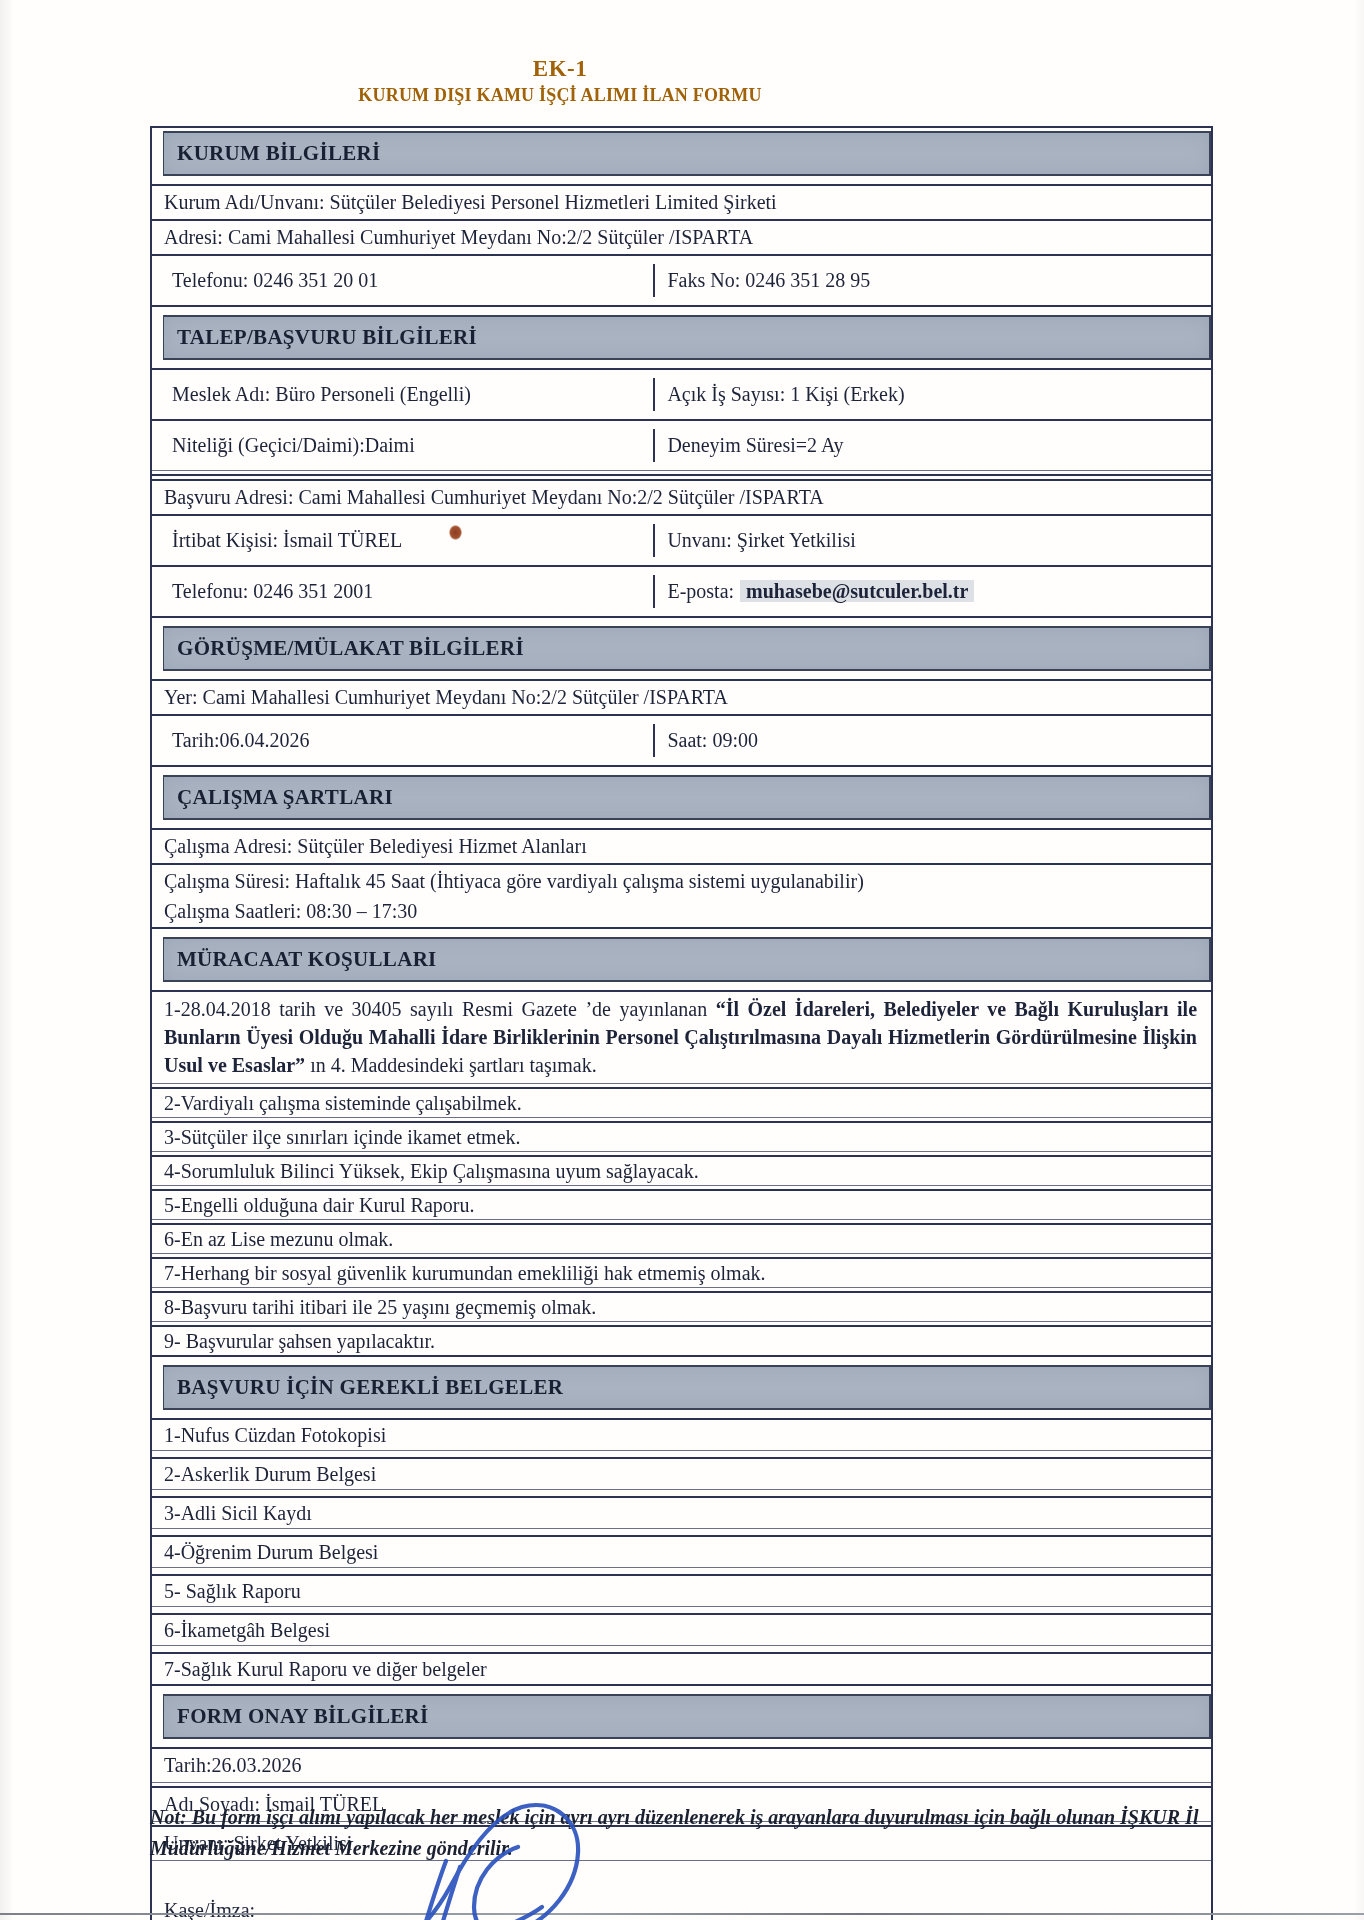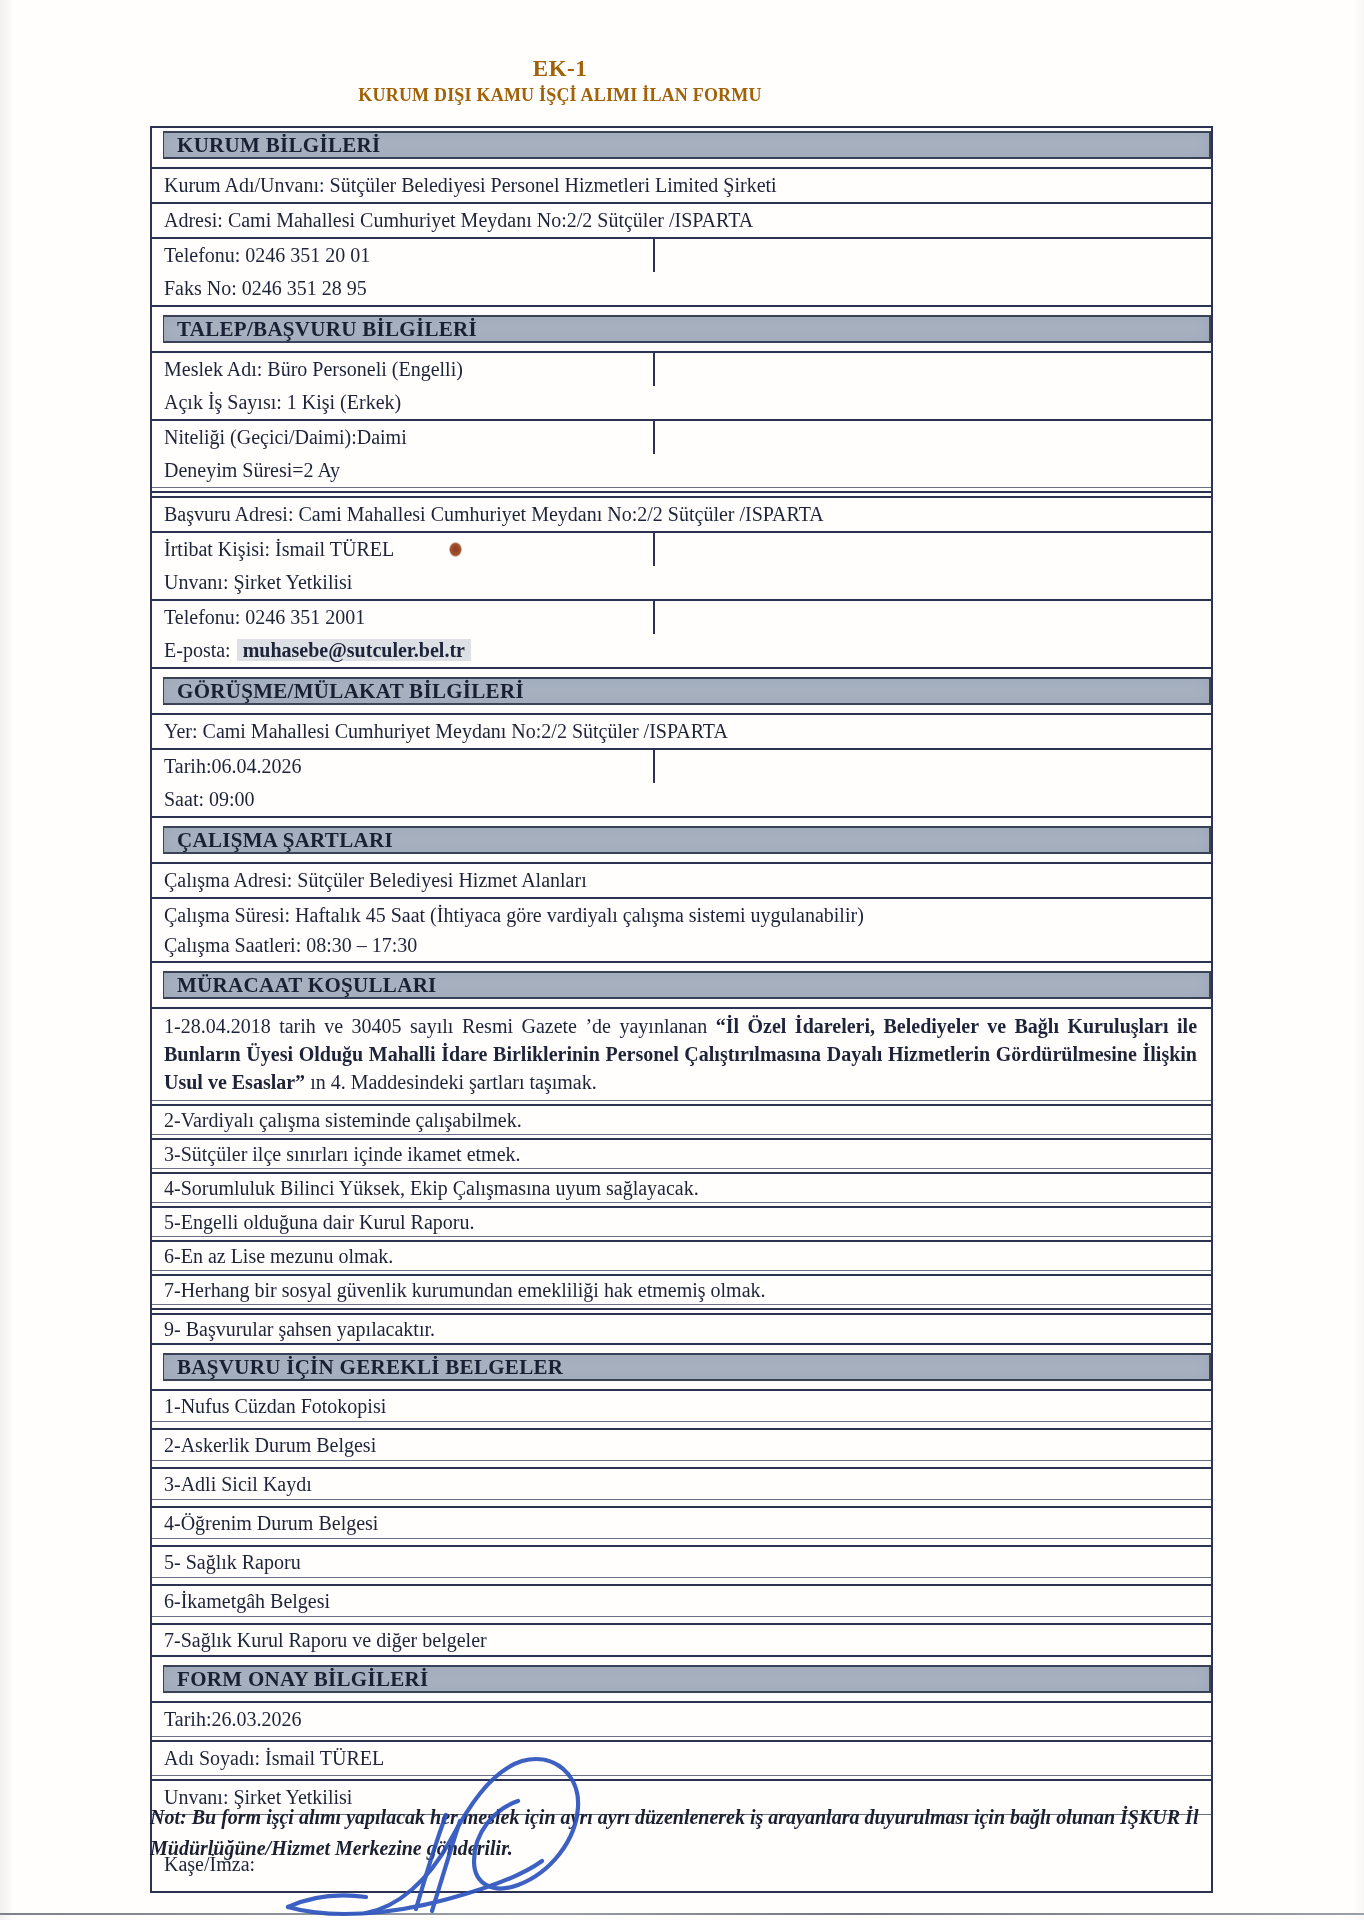--- a/index.html
+++ b/index.html
@@ -33,21 +33,21 @@
   }
   .form-code{font-size:23px;letter-spacing:.5px;}
   .form-title{font-size:18px;letter-spacing:.2px;margin-top:3px;}
   .form-table{
     position:absolute;left:150px;top:126px;width:1063px;
     border:2px solid var(--line);
     background:#fffefd;
   }
   .band{
     margin:8px 0 8px 11px;
-    height:28px;
+    height:45px;
     background:var(--band);
     border:2px solid var(--bandline);
     border-left:1px solid var(--bandline);
     display:flex;align-items:center;
     padding-left:13px;
     box-shadow:inset 0 0 18px rgba(120,130,150,.25);
   }
   .band.first{margin-top:3px;}
   .band span{
     font-weight:bold;font-size:21px;color:#1a2033;letter-spacing:.3px;
@@ -57,21 +57,21 @@
     padding:0 0 0 12px;
     line-height:33px;min-height:33px;
     font-size:20px;
     border-bottom:2px solid var(--line);
     white-space:nowrap;
   }
   .row.first{border-top:2px solid var(--line);}
   .row.thin-b{border-bottom:1px solid var(--thin);}
   .sep{height:5px;border-bottom:2px solid var(--line);}
   .sep.wide{height:8px;}
-  .row.split{display:flex;padding:0;flex-direction:column;}
+  .row.split{display:flex;padding:8px;}
   .cell{padding-left:12px;}
   .cell.left{width:47.5%;border-right:2px solid var(--line);}
   .cell.right{flex:1;}
   .row.twolines{
     white-space:normal;line-height:30px;padding:1px 14px 1px 12px;min-height:62px;
   }
   .row.para{
     white-space:normal;text-align:justify;
     line-height:28px;padding:3px 14px 4px 12px;font-size:20px;
     border-bottom:1px solid var(--thin);
@@ -186,20 +186,21 @@
     <div class="row item">3-Sütçüler ilçe sınırları içinde ikamet etmek.</div>
     <div class="sep"></div>
     <div class="row item">4-Sorumluluk Bilinci Yüksek, Ekip Çalışmasına uyum sağlayacak.</div>
     <div class="sep"></div>
     <div class="row item">5-Engelli olduğuna dair Kurul Raporu.</div>
     <div class="sep"></div>
     <div class="row item">6-En az Lise mezunu olmak.</div>
     <div class="sep"></div>
     <div class="row item">7-Herhang bir sosyal güvenlik kurumundan emekliliği hak etmemiş olmak.</div>
     <div class="sep"></div>
+    <div class="row item">8-Başvuru tarihi itibari ile 25 yaşını geçmemiş olmak.</div>
     <div class="sep"></div>
     <div class="row item last">9- Başvurular şahsen yapılacaktır.</div>
 
     <div class="band">
       <span>BAŞVURU İÇİN GEREKLİ BELGELER</span>
     </div>
     <div class="row doc first">1-Nufus Cüzdan Fotokopisi</div>
     <div class="sep wide"></div>
     <div class="row doc">2-Askerlik Durum Belgesi</div>
     <div class="sep wide"></div>

